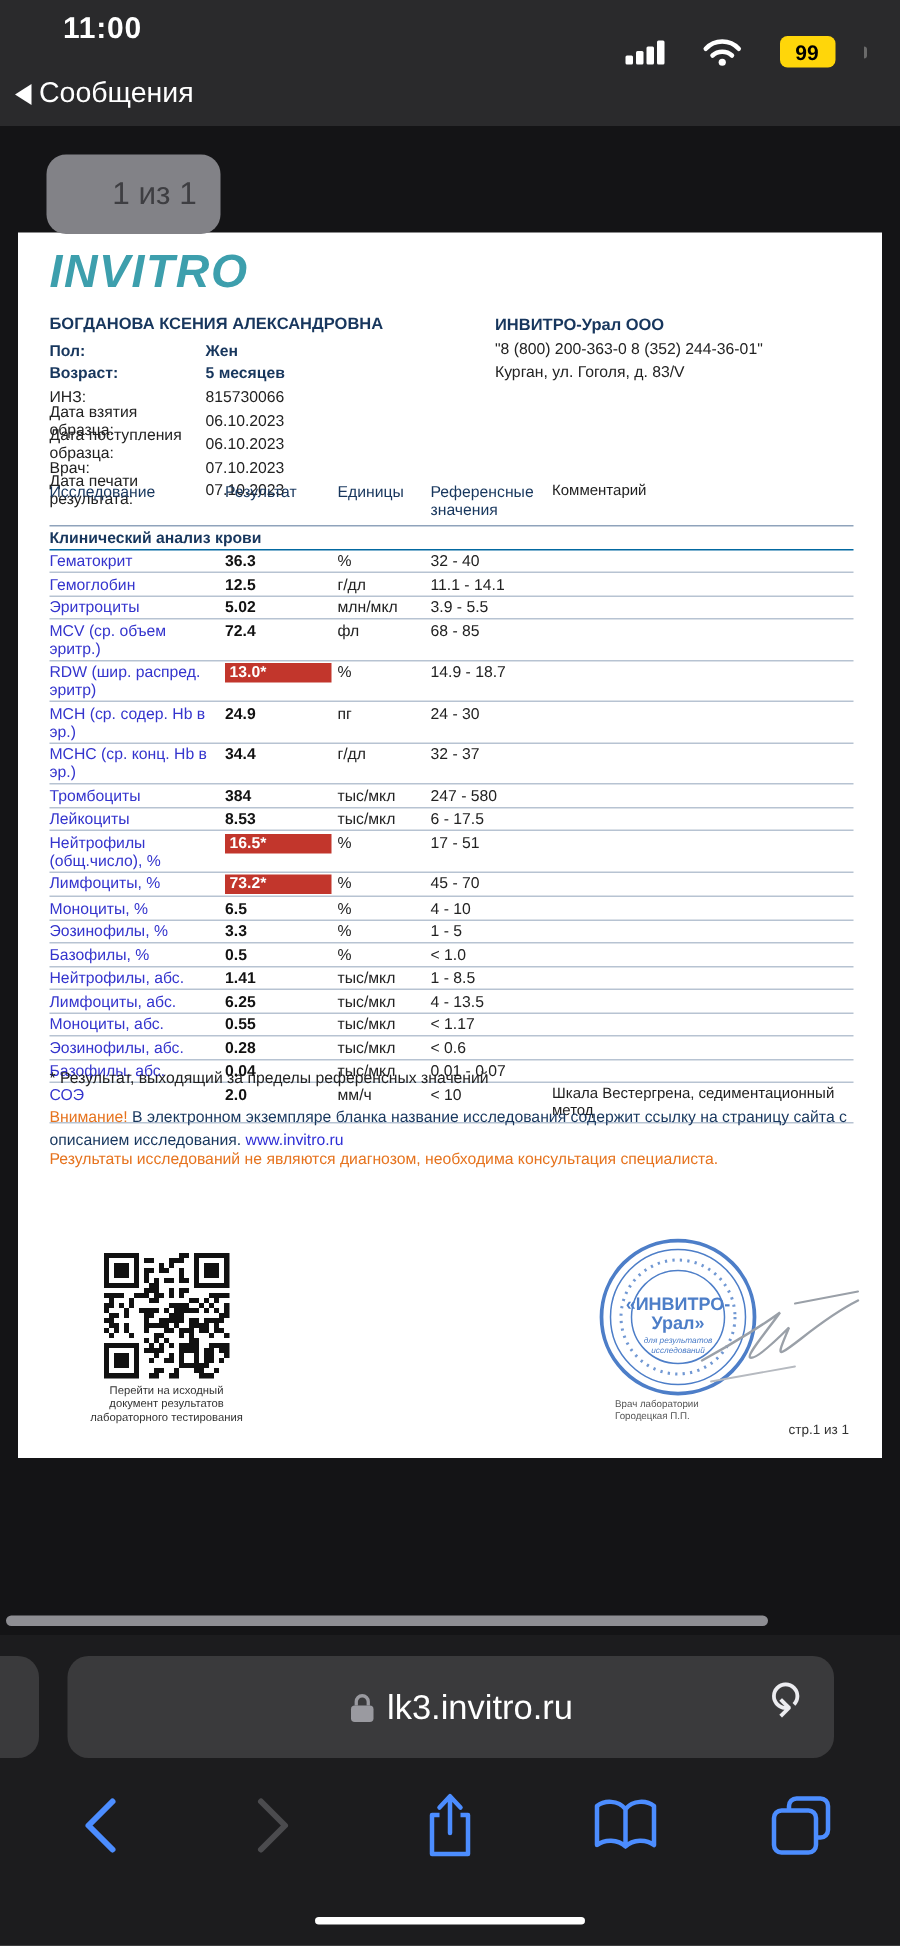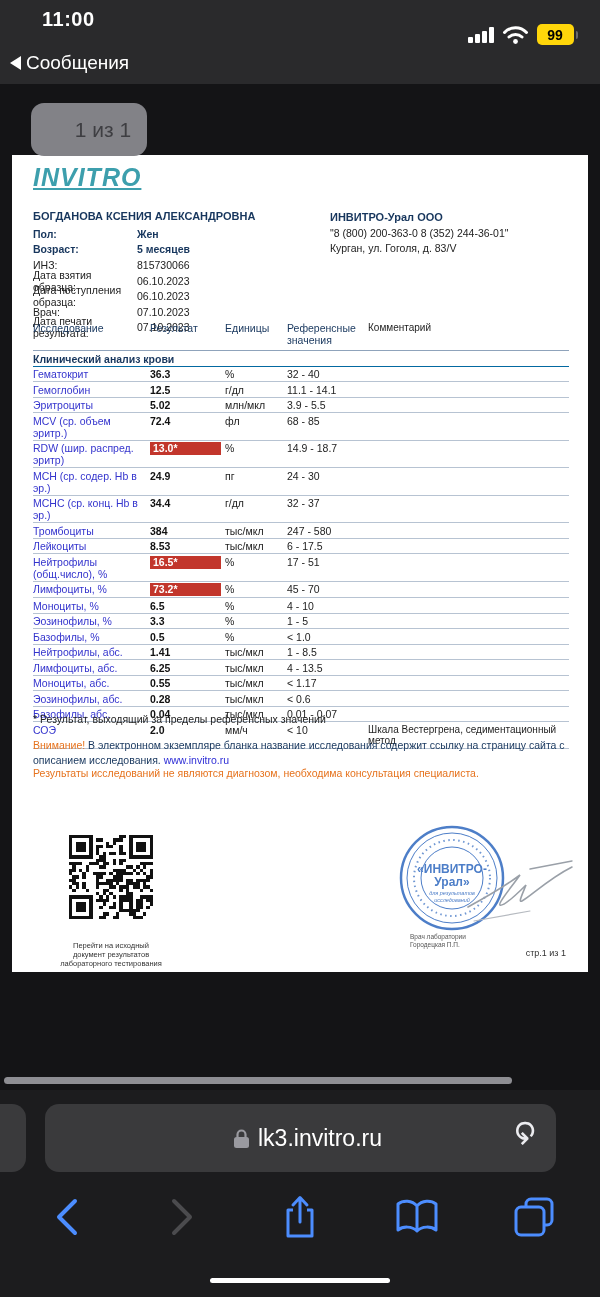--- a/index.html
+++ b/index.html
@@ -5,32 +5,32 @@
   * { margin:0; padding:0; box-sizing:border-box; }
   html,body { width:600px; }
   body { font-family:"Liberation Sans", sans-serif; background:#000; }
   .phone { position:relative; width:600px; height:1297px; background:#141416; overflow:hidden; }
 
   
   .statusbar { position:absolute; left:0; top:0; width:600px; height:84px; background:#2a2a2c; z-index:5; }
   .time { position:absolute; left:42px; top:8px; color:#fff; font-size:20px; font-weight:bold; letter-spacing:.5px; }
   .back-app { position:absolute; left:10px; top:52px; color:#fff; font-size:19px; display:flex; align-items:center; gap:5px; }
   .back-app .tri { width:0; height:0; border-top:7px solid transparent; border-bottom:7px solid transparent; border-right:11px solid #fff; display:inline-block; }
-  .sb-right { position:absolute; right:22px; top:24px; display:flex; align-items:center; gap:8px; }
+  .sb-right { position:absolute; right:22px; top:24px; display:flex; align-items:center; gap:25px; }
   .sig { display:flex; align-items:flex-end; gap:2.5px; height:16px; }
   .sig i { display:block; width:4.5px; background:#fff; border-radius:1px; }
   .battery { width:37px; height:21px; background:#FFD60A; border-radius:5px; color:#000; font-size:14px; font-weight:bold; display:flex; align-items:center; justify-content:center; }
   .batt-nub { width:2.5px; height:8px; background:#6a6a6a; border-radius:0 2px 2px 0; margin-left:-6px; }
 
   
   .page-badge { position:absolute; left:31px; top:103px; width:116px; height:53px; background:#828287; border-radius:13px; color:#3e3e42; font-size:21px; display:flex; align-items:center; justify-content:center; z-index:4;padding-left:28px; }
 
   
   .doc { position:absolute; left:12px; top:155px; width:576px; height:817px; background:#fff; color:#222; font-size:10.5px; z-index:2; }
-  .logo { position:absolute; left:21px; top:8px; font-size:25px; font-weight:bold; font-style:italic; color:#3d9fad; letter-spacing:1px;text-decoration:underline; }
+  .logo { position:absolute; left:21px; top:8px; font-size:31px; font-weight:bold; font-style:italic; color:#3d9fad; letter-spacing:1px; }
   .pat-name { position:absolute; left:21px; top:55px; font-weight:bold; color:#17365d; font-size:11px; }
   .pat-rows { position:absolute; left:21px; top:71px; width:290px; }
   .pat-row { display:flex; height:15.6px; align-items:center; color:#222; }
   .pat-row .pl { width:104px; }
   .pat-row.b { font-weight:bold; color:#17365d; }
   .lab { position:absolute; left:318px; top:55px; width:250px; line-height:15.6px; }
   .lab .lname { font-weight:bold; color:#17365d; font-size:11px; }
 
   
   .tbl { position:absolute; left:21px; top:165px; width:536px; }
@@ -46,21 +46,21 @@
   .tres { font-weight:bold; color:#111; }
   .tres .hl { display:inline-block; min-width:71px; background:#c2362c; color:#fff; padding:0 3px 1px; }
   .footnote { position:absolute; left:21px; top:558px; color:#222; }
   .notice { position:absolute; left:21px; top:583px; width:540px; line-height:14.5px; color:#17365d; }
   .notice .warn { color:#e6731e; }
   .notice a { color:#2d2dd6; text-decoration:none; }
   .disclaimer { position:absolute; left:21px; top:612px; color:#e6731e; }
 
   
   .qr-wrap { position:absolute; left:24px; top:680px; width:150px; text-align:center; }
-  .qr-cap { margin-top:20px; font-size:7.5px; line-height:9px; color:#333; }
+  .qr-cap { margin-top:0; font-size:7.5px; line-height:9px; color:#333; }
   .stamp { position:absolute; left:385px; top:668px; }
   .stamp-cap { position:absolute; left:398px; top:778px; font-size:6.5px; line-height:7.5px; color:#555; }
   .signature { position:absolute; left:448px; top:700px; }
   .doc-footer { position:absolute; right:22px; top:793px; font-size:9px; color:#333; }
 
   
   .hscroll { position:absolute; left:4px; top:1077px; width:508px; height:7px; background:#8e8e93; border-radius:4px; z-index:3; }
 
   
   .chrome { position:absolute; left:0; top:1090px; width:600px; height:207px; background:#1c1c1e; z-index:6; }

